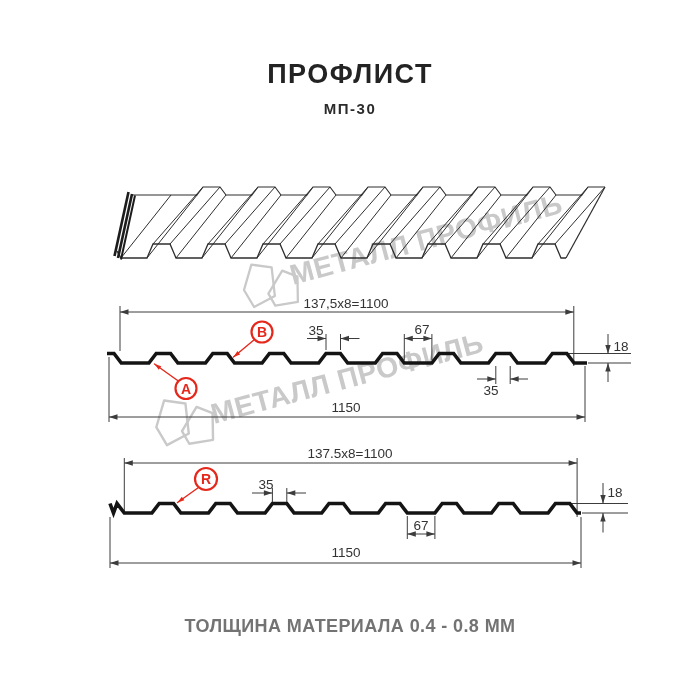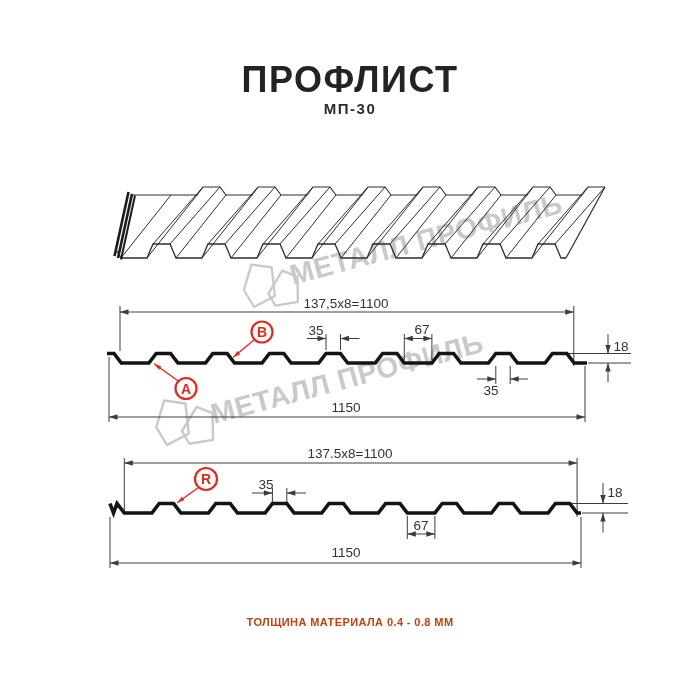--- a/index.html
+++ b/index.html
@@ -1,23 +1,23 @@
 <!DOCTYPE html>
 <html><head>
 <meta charset="utf-8">
 <style>
   html,body{margin:0;padding:0;background:#ffffff;}
   #page{position:relative;width:700px;height:700px;background:#ffffff;overflow:hidden;
         font-family:"Liberation Sans", sans-serif;}
   .title{position:absolute;left:0;top:59px;width:700px;text-align:center;
-         font-size:36px;font-weight:800;letter-spacing:1.5px;color:#232323;}
+         font-size:27px;font-weight:800;letter-spacing:1.5px;color:#232323;}
   .subtitle{position:absolute;left:0;top:100px;width:700px;text-align:center;
          font-size:15px;font-weight:700;letter-spacing:1.5px;color:#2b2b2b;}
   .footer-note{position:absolute;left:0;top:616px;width:700px;text-align:center;
-         font-size:11px;font-weight:600;letter-spacing:0.4px;color:#c2410c;}
+         font-size:18px;font-weight:600;letter-spacing:0.4px;color:#737373;}
   svg{position:absolute;left:0;top:0;}
   text.dim{font-family:"Liberation Sans", sans-serif;font-size:13.5px;fill:#333333;}
   text.wm{font-family:"Liberation Sans", sans-serif;font-weight:700;}
   text.redletter{font-family:"Liberation Sans", sans-serif;font-size:14px;font-weight:700;}
 </style>
 </head>
 <body>
 
 <div id="page">
 

